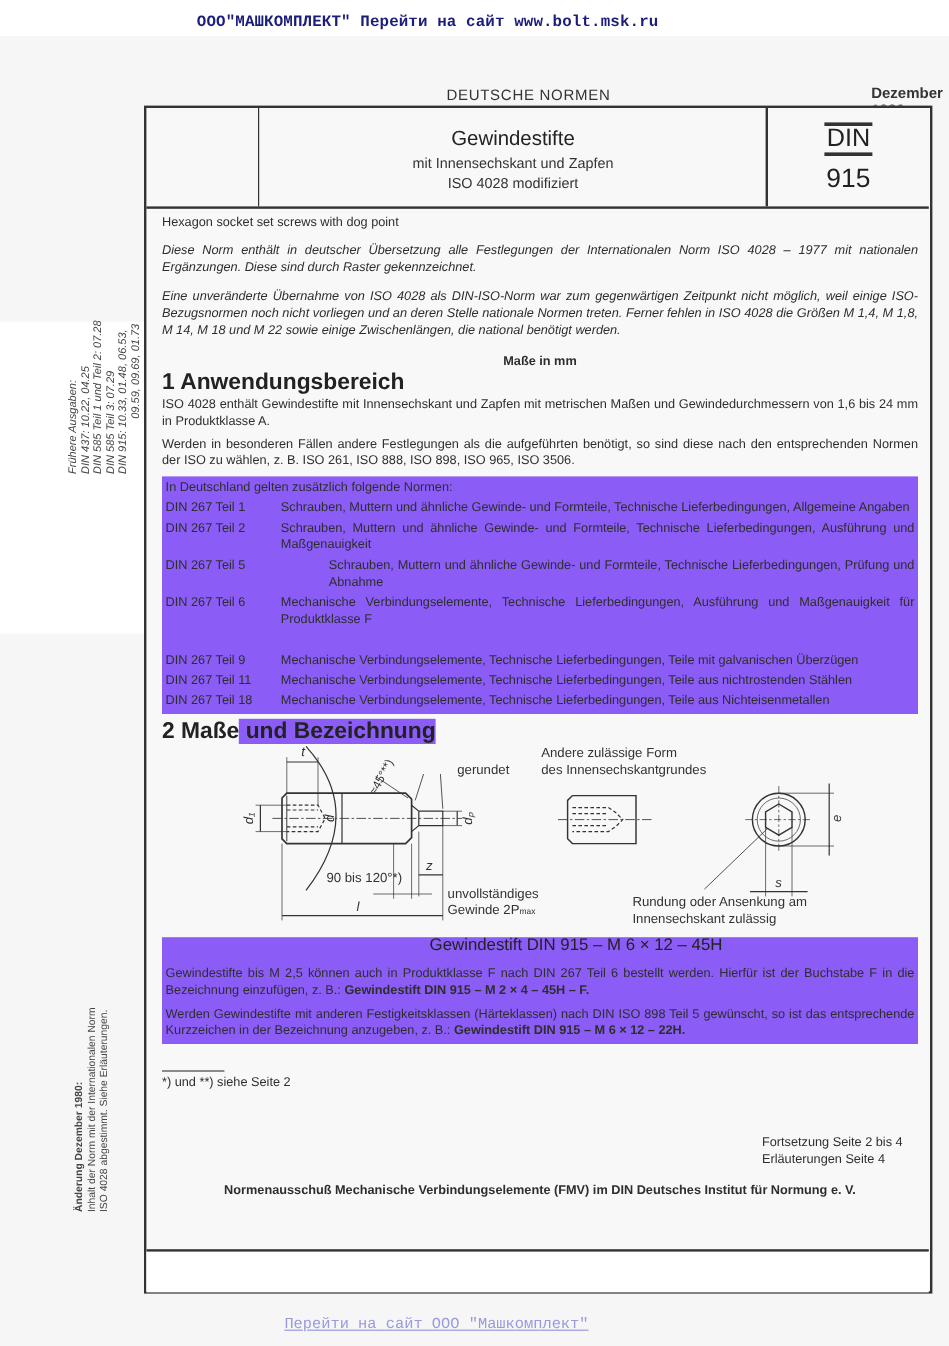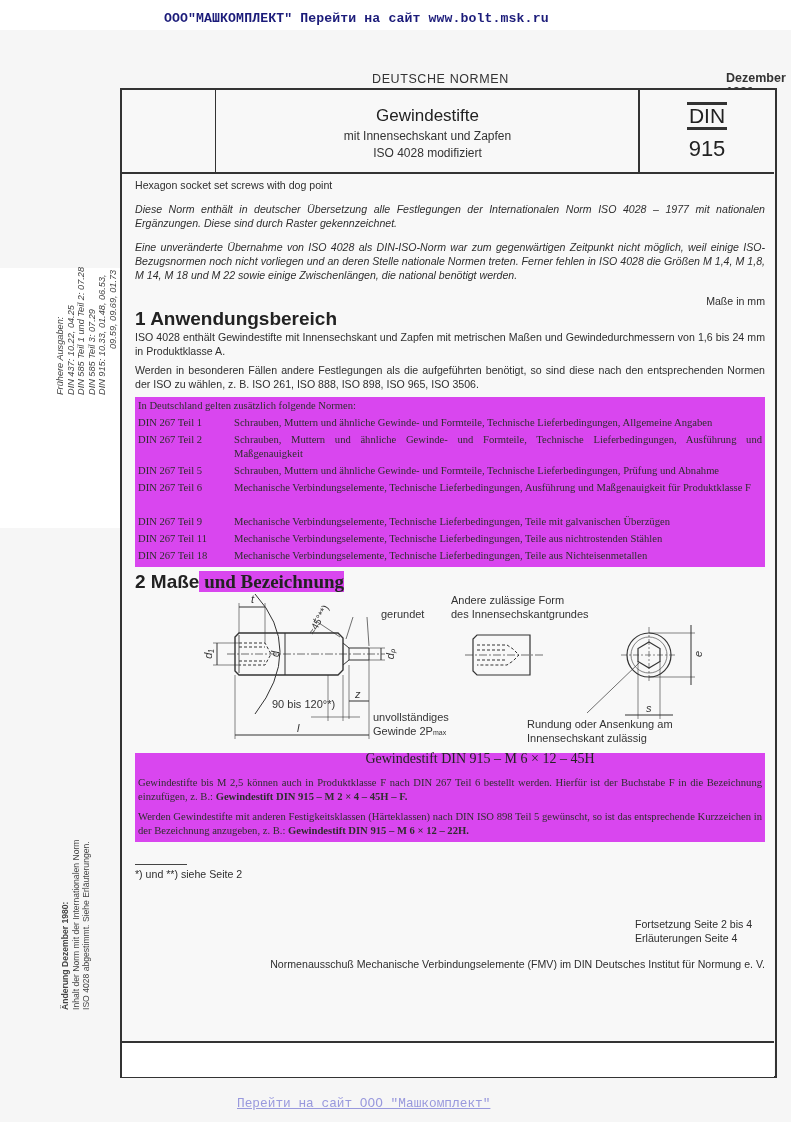--- a/index.html
+++ b/index.html
@@ -38,23 +38,23 @@
   .title-sub { font-size:12px; margin-top:3px; color:#333; }
   .title-sub2 { font-size:12px; margin-top:3px; color:#333; }
   .din-box { position:absolute; left:518px; top:0; width:134px; height:82px; text-align:center; }
   .din-word { margin-top:12px; font-size:21px; color:#222; display:inline-block; border-top:3px solid #333; border-bottom:3px solid #333; line-height:22px; padding:0 2px; }
   .din-num { font-size:22px; margin-top:6px; color:#222; }
 
   .content { position:absolute; left:135px; top:178px; width:630px; font-size:10.6px; line-height:14px; color:#2e2e2e; }
   .p { margin:0; }
   .ital { font-style:italic; }
   .just { text-align:justify; }
-  .center { text-align:right; }
+  .center { text-align:center;font-weight:bold; }
   .h1 { font-size:19px; font-weight:bold; color:#222; margin:0; }
-  .shaded { background:#d946ef;font-family:Liberation Serif, serif; }
+  .shaded { background:#8b5cf6; }
   .norm-row { display:flex; }
   .norm-code { width:96px; flex:none; white-space:nowrap; }
   .norm-text { flex:1; text-align:justify; }
   .bold { font-weight:bold; }
   .big-desig { font-size:14px; text-align:center; margin:0; color:#222; }
   .footnote-line { width:52px; border-top:1px solid #444; margin-bottom:2px; }
   .bottom-link {
     position:absolute; left:237px; top:1096px;
     font-family:"Liberation Mono", monospace; font-size:12.8px; color:#9999dd; text-decoration:underline; white-space:nowrap;
   }
@@ -117,21 +117,21 @@
   <div class="shaded" style="margin-top:6px; padding:2px 3px 4px 3px;">
     <p class="p">In Deutschland gelten zusätzlich folgende Normen:</p>
     <div class="norm-row" style="margin-top:3px;">
       <span class="norm-code">DIN 267 Teil  1</span>
       <span class="norm-text">Schrauben, Muttern und ähnliche Gewinde- und Formteile, Technische Lieferbedingungen, Allgemeine Angaben</span>
     </div>
     <div class="norm-row" style="margin-top:3px;">
       <span class="norm-code">DIN 267 Teil  2</span>
       <span class="norm-text">Schrauben, Muttern und ähnliche Gewinde- und Formteile, Technische Lieferbedingungen, Ausführung und Maßgenauigkeit</span>
     </div>
-    <div class="norm-row" style="margin-top:3px;">
+    <div class="norm-row" style="margin-top:3px;gap:40px;">
       <span class="norm-code">DIN 267 Teil  5</span>
       <span class="norm-text">Schrauben, Muttern und ähnliche Gewinde- und Formteile, Technische Lieferbedingungen, Prüfung und Abnahme</span>
     </div>
     <div class="norm-row" style="margin-top:3px;">
       <span class="norm-code">DIN 267 Teil  6</span>
       <span class="norm-text">Mechanische Verbindungselemente, Technische Lieferbedingungen, Ausführung und Maßgenauigkeit für Produktklasse F</span>
     </div>
     <div class="norm-row" style="margin-top:20px;">
       <span class="norm-code">DIN 267 Teil  9</span>
       <span class="norm-text">Mechanische Verbindungselemente, Technische Lieferbedingungen, Teile mit galvanischen Überzügen</span>

